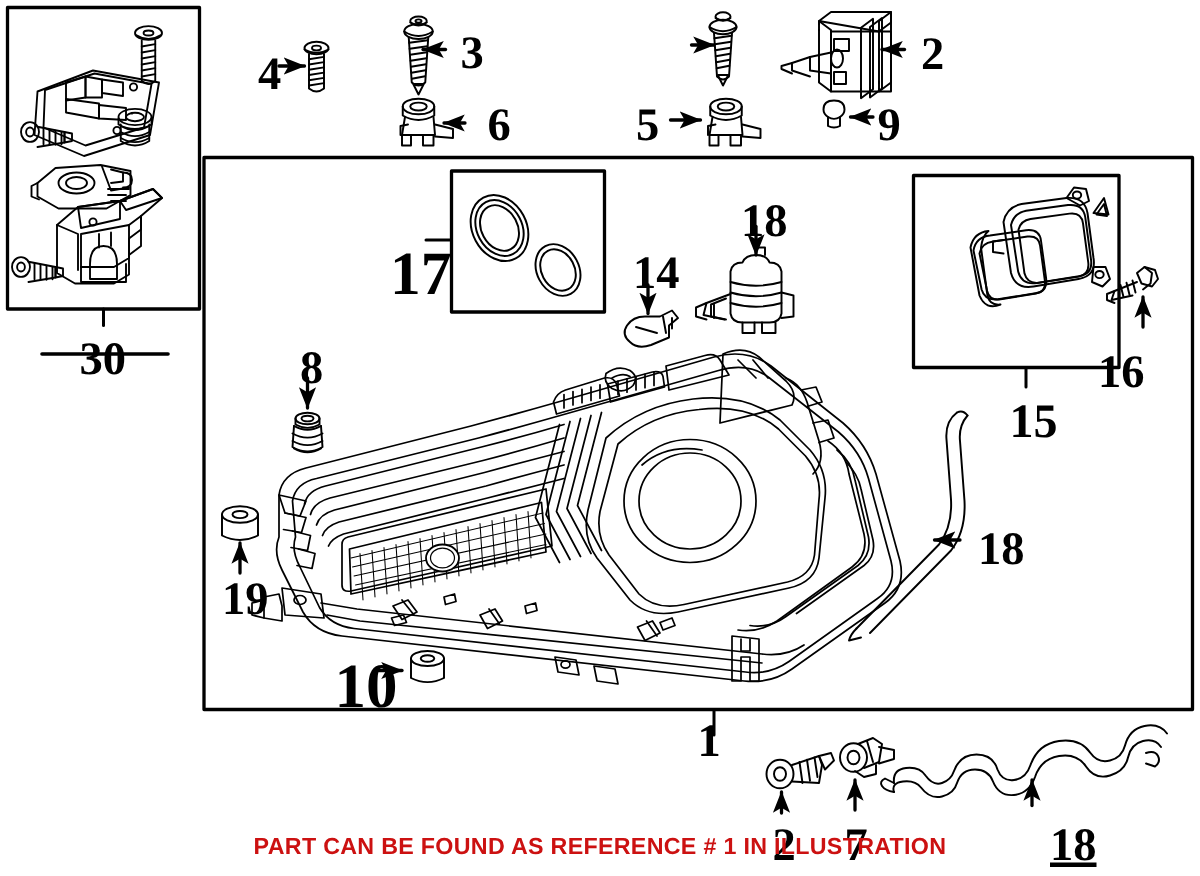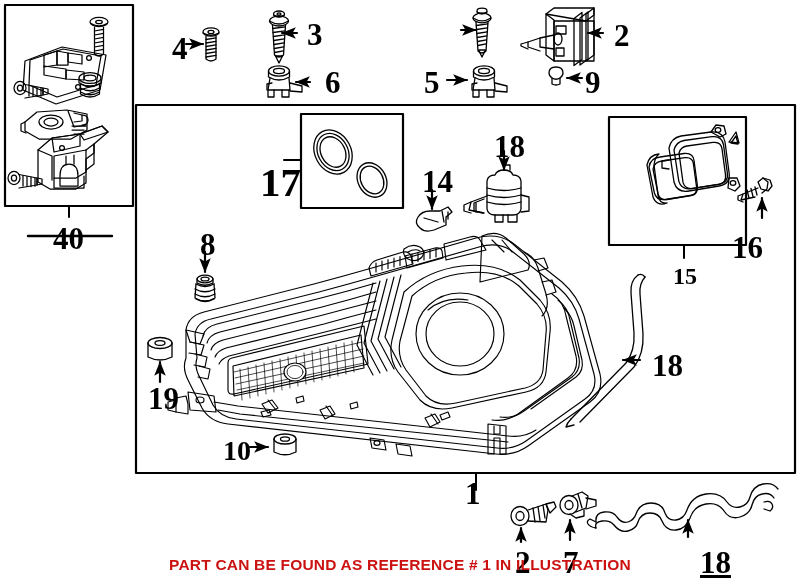--- a/index.html
+++ b/index.html
@@ -433,27 +433,27 @@
 
   <div class="callout" style="left:465px; top:478px; font-size:31px;">1</div>
   <div class="callout" style="left:515px; top:547px; font-size:31px;">2</div>
   <div class="callout" style="left:307px; top:19px;  font-size:31px;">3</div>
   <div class="callout" style="left:172px; top:33px;  font-size:31px;">4</div>
   <div class="callout" style="left:424px; top:67px;  font-size:31px;">5</div>
   <div class="callout" style="left:325px; top:67px;  font-size:31px;">6</div>
   <div class="callout" style="left:563px; top:547px; font-size:31px;">7</div>
   <div class="callout" style="left:200px; top:229px; font-size:31px;">8</div>
   <div class="callout" style="left:585px; top:67px;  font-size:31px;">9</div>
-  <div class="callout" style="left:223px; top:437px; font-size:28px;">10</div>
+  <div class="callout" style="left:223px; top:437px; font-size:42px;">10</div>
   <div class="callout" style="left:148px; top:383px; font-size:31px;">19</div>
   <div class="callout" style="left:614px; top:20px;  font-size:31px;">2</div>
   <div class="callout" style="left:494px; top:131px; font-size:31px;">18</div>
   <div class="callout" style="left:422px; top:166px; font-size:31px;text-align:right;">14</div>
-  <div class="callout" style="left:673px; top:264px; font-size:24px;">15</div>
+  <div class="callout" style="left:673px; top:264px; font-size:32px;">15</div>
   <div class="callout" style="left:716px; top:232px; font-size:31px;margin-left:16px;">16</div>
   <div class="callout" style="left:260px; top:162px; font-size:41px;">17</div>
   <div class="callout" style="left:700px; top:547px; font-size:31px;text-decoration:underline;">18</div>
   <div class="callout" style="left:652px; top:350px; font-size:31px;">18</div>
-  <div class="callout" style="left:53px;  top:223px; font-size:31px;">40</div>
+  <div class="callout" style="left:53px;  top:223px; font-size:31px;">30</div>
 
   <div class="footnote">PART CAN BE FOUND AS REFERENCE # 1 IN ILLUSTRATION</div>
 
 </div>
 
 </body></html>

